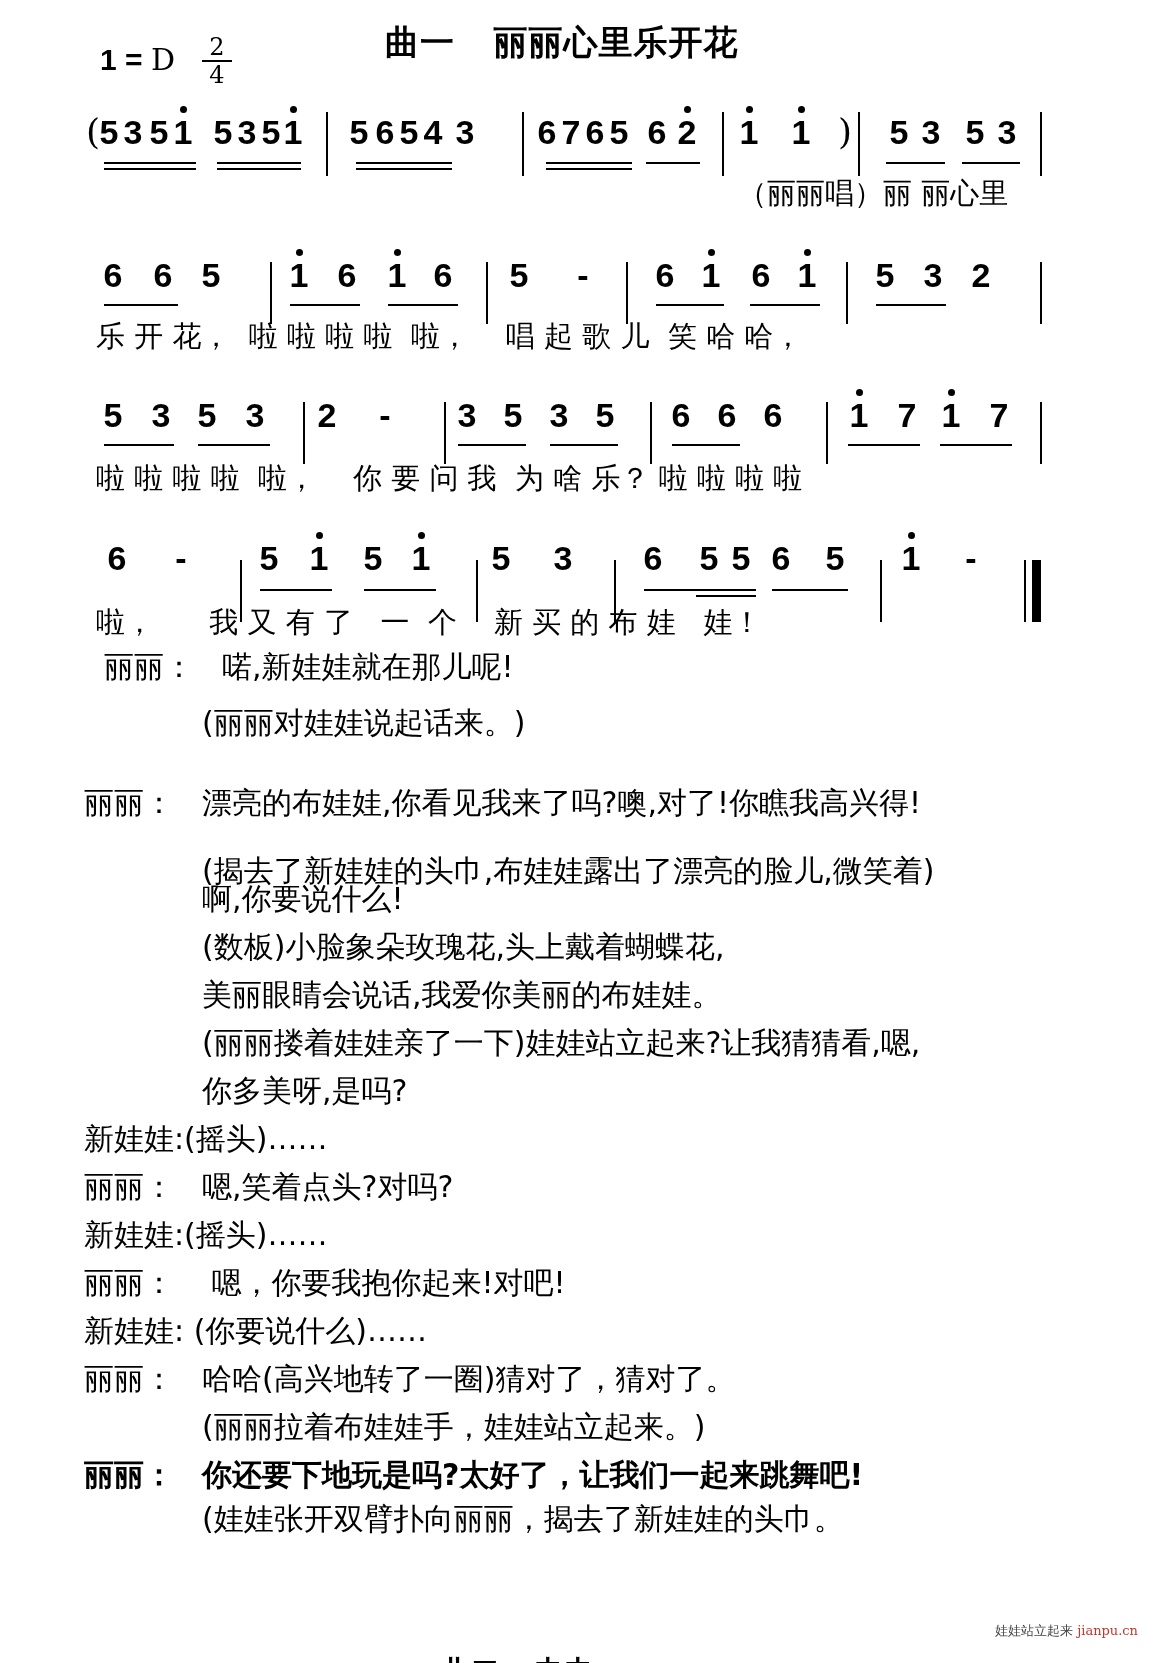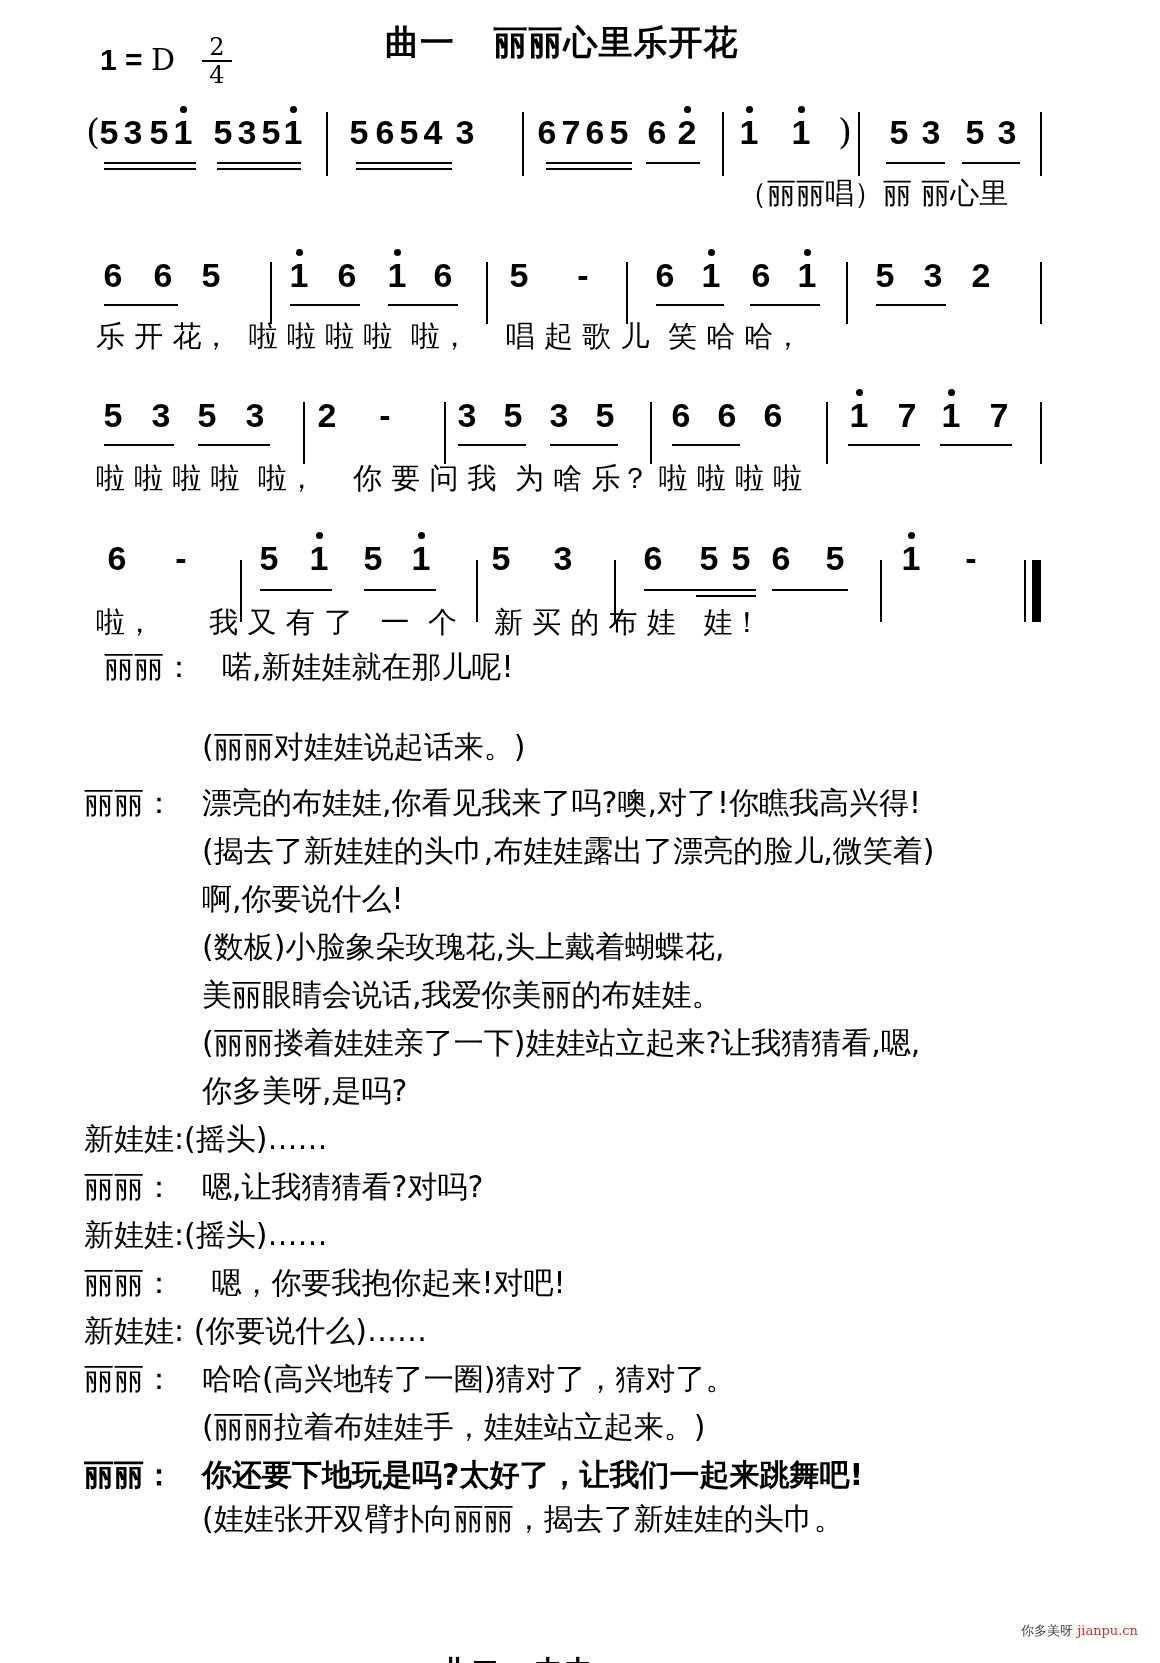--- a/index.html
+++ b/index.html
@@ -166,36 +166,36 @@
     <div class="bar" style="left: 1034px; top: 560px; border-left-width: 7px;"></div>
   </div>
 
 <div class="lyric" style="left:738px; top:175px;">（丽丽唱）丽 丽心里</div>
 <div class="lyric" style="left:96px; top:318px;">乐 开 花，  啦 啦 啦 啦  啦，    唱 起 歌 儿  笑 哈 哈，</div>
 <div class="lyric" style="left:96px; top:460px;">啦 啦 啦 啦  啦，    你 要 问 我  为 啥 乐？ 啦 啦 啦 啦</div>
 <div class="lyric" style="left:96px; top:604px;">啦，      我 又 有 了   一  个    新 买 的 布 娃   娃！</div>
 
 <div id="dialogue">
     <div class="dlg" style="top: 648px; margin-left: 20px;"><span class="spk">丽丽：</span><span>喏,新娃娃就在那儿呢!</span></div>
-    <div class="dlg" style="top: 728px;"><span class="spk"></span><span>(丽丽对娃娃说起话来。)</span></div>
+    <div class="dlg" style="top: 704px;"><span class="spk"></span><span>(丽丽对娃娃说起话来。)</span></div>
     <div class="dlg" style="top: 784px;"><span class="spk">丽丽：</span><span>漂亮的布娃娃,你看见我来了吗?噢,对了!你瞧我高兴得!</span></div>
-    <div class="dlg" style="top: 832px;"><span class="spk"></span><span>(揭去了新娃娃的头巾,布娃娃露出了漂亮的脸儿,微笑着)</span></div>
+    <div class="dlg" style="top: 852px;"><span class="spk"></span><span>(揭去了新娃娃的头巾,布娃娃露出了漂亮的脸儿,微笑着)</span></div>
     <div class="dlg" style="top: 880px;"><span class="spk"></span><span>啊,你要说什么!</span></div>
     <div class="dlg" style="top: 928px;"><span class="spk"></span><span>(数板)小脸象朵玫瑰花,头上戴着蝴蝶花,</span></div>
     <div class="dlg" style="top: 976px;"><span class="spk"></span><span>美丽眼睛会说话,我爱你美丽的布娃娃。</span></div>
     <div class="dlg" style="top: 1024px;"><span class="spk"></span><span>(丽丽搂着娃娃亲了一下)娃娃站立起来?让我猜猜看,嗯,</span></div>
     <div class="dlg" style="top: 1072px;"><span class="spk"></span><span>你多美呀,是吗?</span></div>
     <div class="dlg" style="top: 1120px;"><span class="spk" style="width: auto;">新娃娃:</span><span>(摇头)……</span></div>
-    <div class="dlg" style="top: 1168px;"><span class="spk">丽丽：</span><span>嗯,让我猜猜看?对吗?</span></div>
+    <div class="dlg" style="top: 1168px;"><span class="spk">丽丽：</span><span>嗯,笑着点头?对吗?</span></div>
     <div class="dlg" style="top: 1216px;"><span class="spk" style="width: auto;">新娃娃:</span><span>(摇头)……</span></div>
     <div class="dlg" style="top: 1264px;"><span class="spk">丽丽：</span><span> 嗯，你要我抱你起来!对吧!</span></div>
     <div class="dlg" style="top: 1312px;"><span class="spk" style="width: auto;">新娃娃:</span><span> (你要说什么)……</span></div>
     <div class="dlg" style="top: 1360px;"><span class="spk">丽丽：</span><span>哈哈(高兴地转了一圈)猜对了，猜对了。</span></div>
     <div class="dlg" style="top: 1408px;"><span class="spk"></span><span>(丽丽拉着布娃娃手，娃娃站立起来。)</span></div>
     <div class="dlg" style="top: 1456px; font-weight: bold;"><span class="spk">丽丽：</span><span>你还要下地玩是吗?太好了，让我们一起来跳舞吧!</span></div>
     <div class="dlg" style="top: 1500px;"><span class="spk"></span><span>(娃娃张开双臂扑向丽丽，揭去了新娃娃的头巾。</span></div>
   </div>
 
 <div class="abs wm">
-  <span>你多美呀</span>
+  <span>娃娃站立起来</span>
   <span class="site">jianpu.cn</span>
 </div>
 <div class="abs bottom-cut">曲二   皮皮</div>
 
 </body></html>

